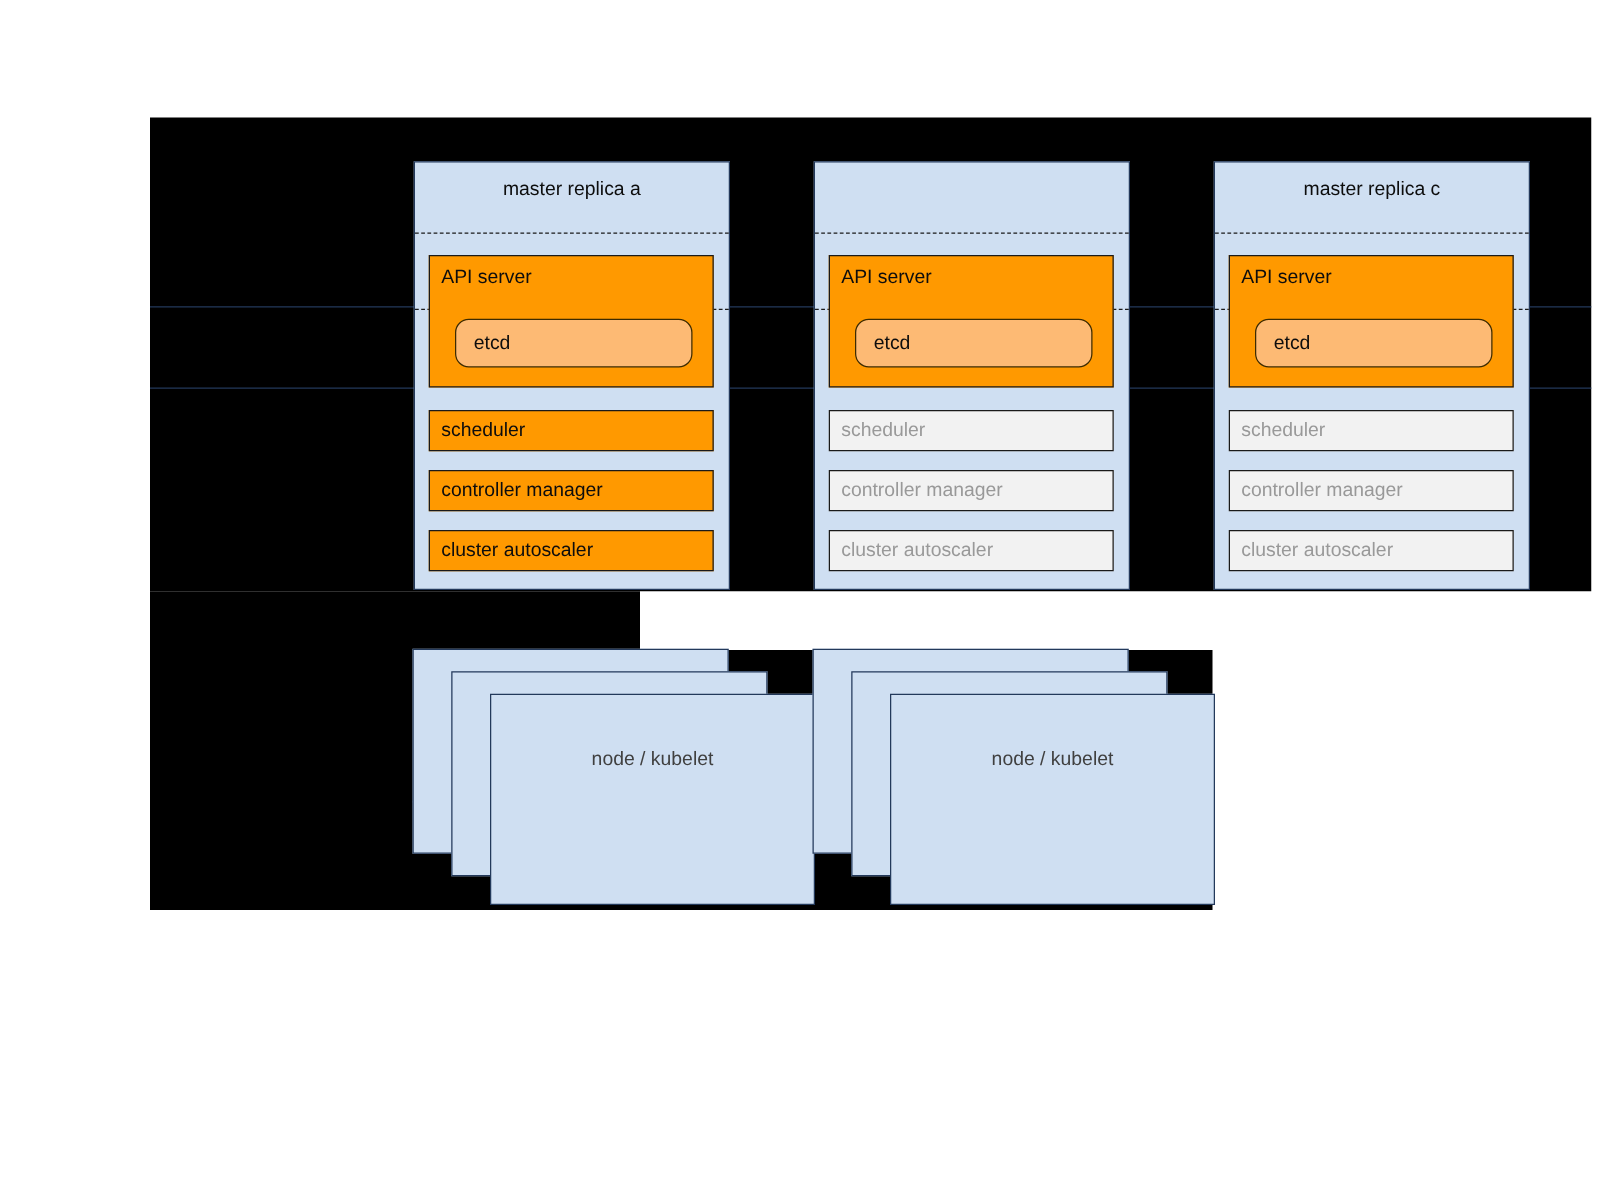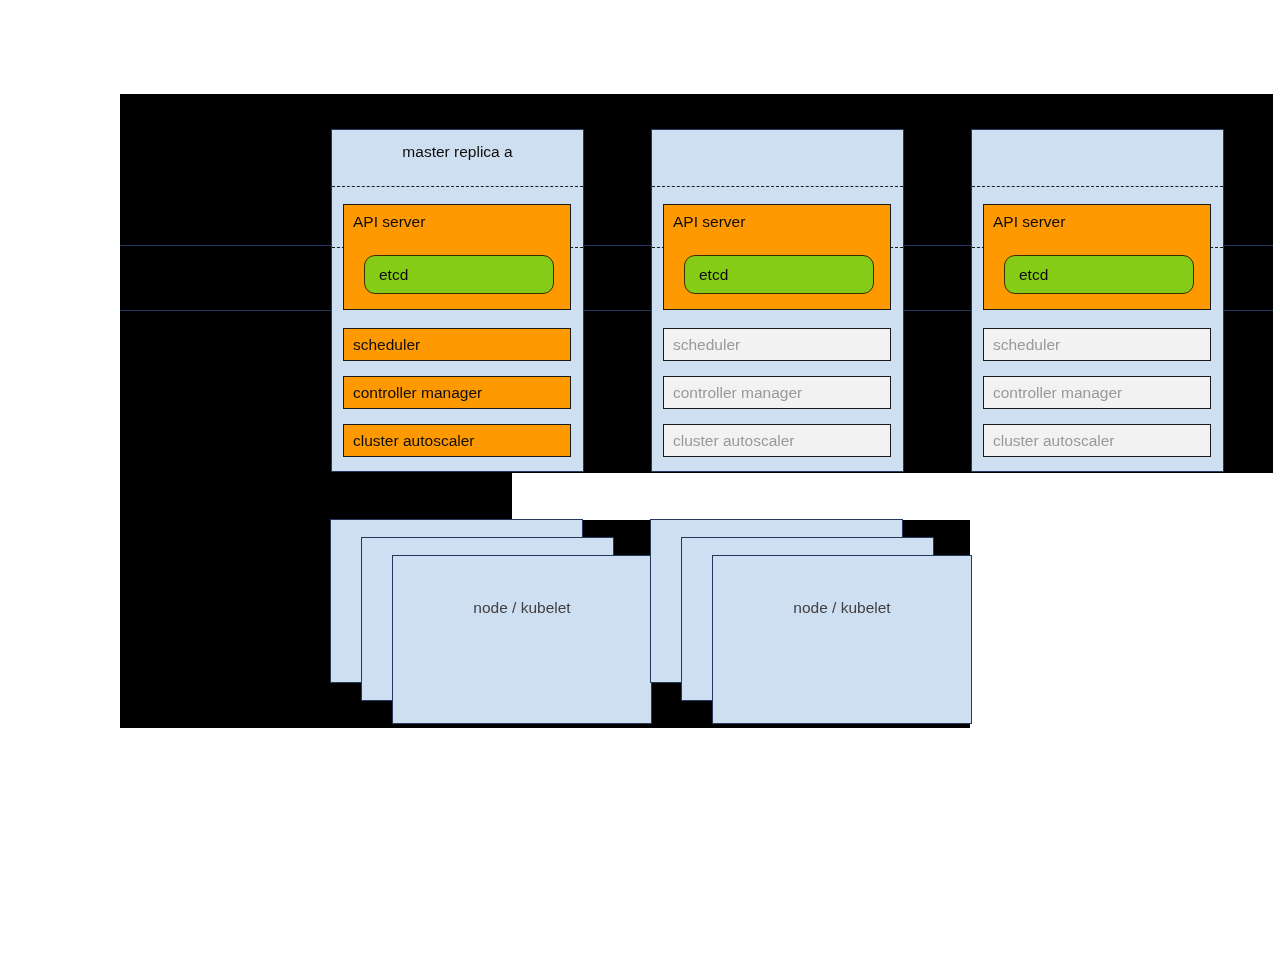--- a/index.html
+++ b/index.html
@@ -99,21 +99,21 @@
     position: absolute;
     left: 9px;
     top: 8px;
     font-size: 15.5px;
     color: #0d0d0d;
     line-height: 18px;
   }
   .etcd {
     position: absolute;
     box-sizing: border-box;
-    background: #84cc16;
+    background: #fdba74;
     border: 1.4px solid #3d2b00;
     border-radius: 11px;
     display: flex;
     align-items: center;
     padding-left: 14px;
     font-size: 15.5px;
     color: #0d0d0d;
   }
 
   
@@ -169,20 +169,21 @@
   <div class="apiwrap" style="left:663px; top:204px; width:228px; height:106px;">
     <div class="api-label">API server</div>
   </div>
   <div class="etcd" style="left:684px; top:255px; width:190px; height:39px;">etcd</div>
 
   <div class="comp inactive" style="left:663px; top:328px; width:228px;">scheduler</div>
   <div class="comp inactive" style="left:663px; top:376px; width:228px;">controller manager</div>
   <div class="comp inactive" style="left:663px; top:424px; width:228px;">cluster autoscaler</div>
 
   <div class="box replica" style="left:971px; top:129px; height:343px;">
+    <div class="replica-title">master replica c</div>
     <div class="dash-sep" style="top:56px;"></div>
     <div class="dash-sep" style="top:117px;"></div>
   </div>
 
   <div class="apiwrap" style="left:983px; top:204px; width:228px; height:106px;">
     <div class="api-label">API server</div>
   </div>
   <div class="etcd" style="left:1004px; top:255px; width:190px; height:39px;">etcd</div>
 
   <div class="comp inactive" style="left:983px; top:328px; width:228px;">scheduler</div>

